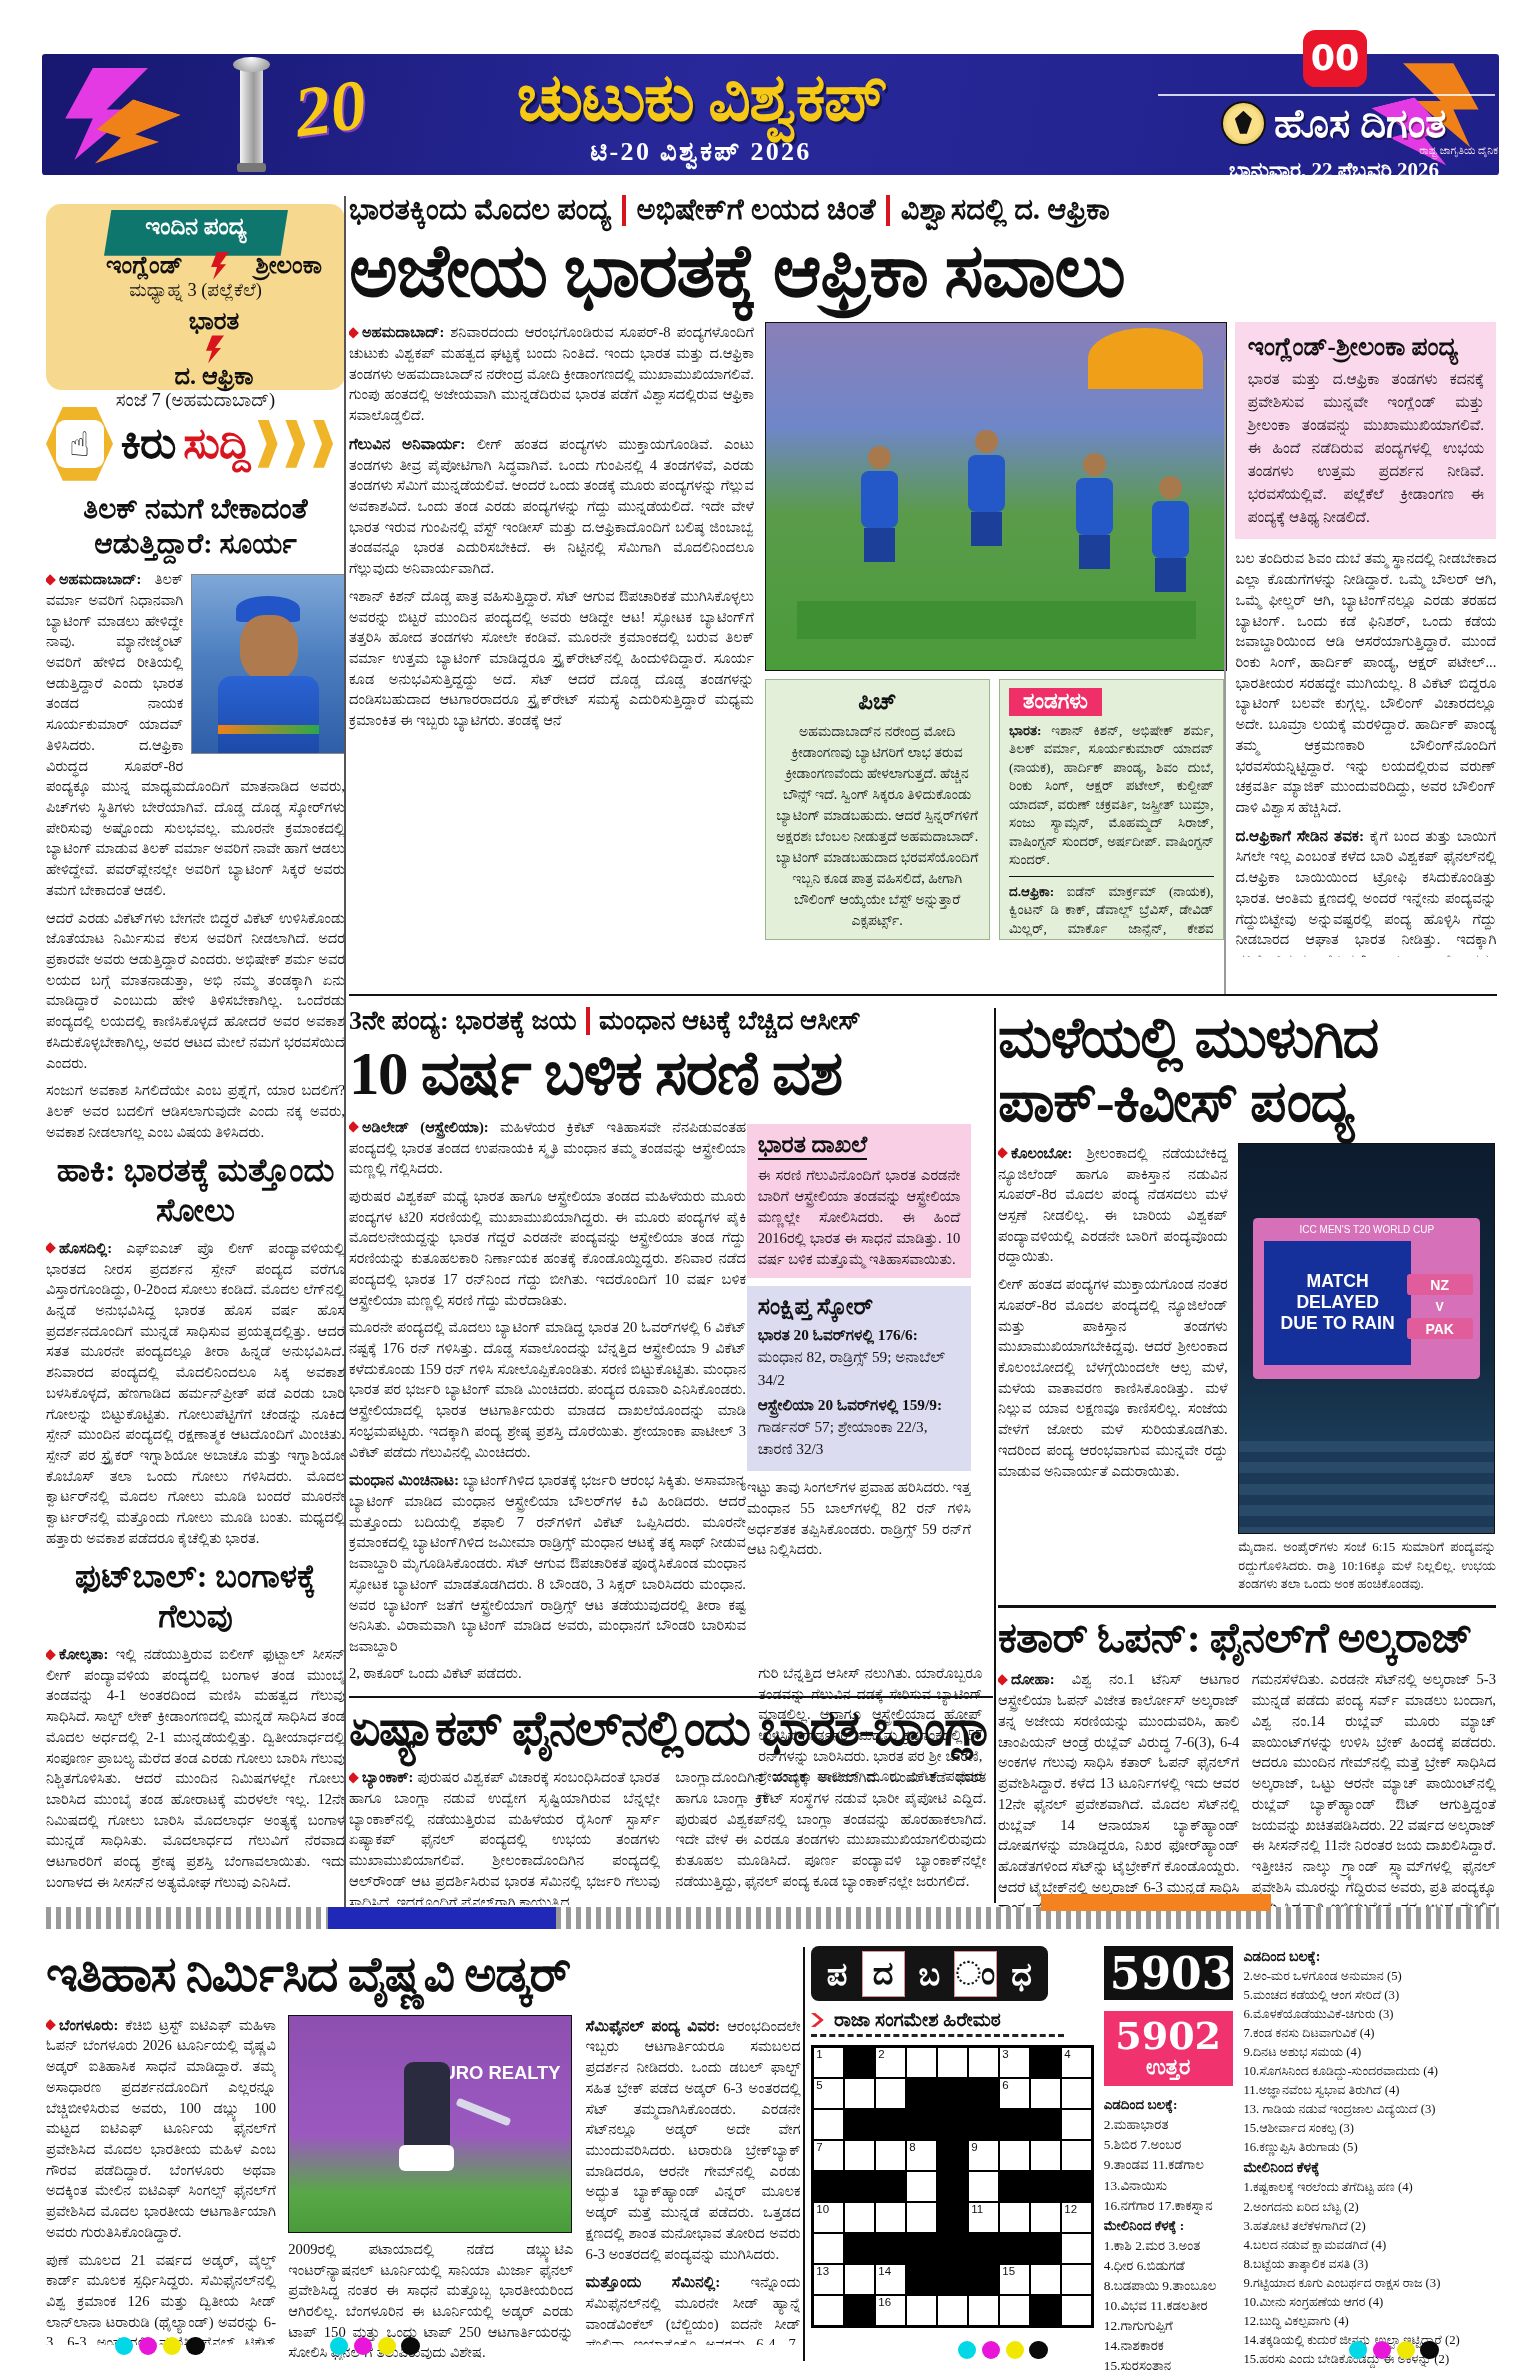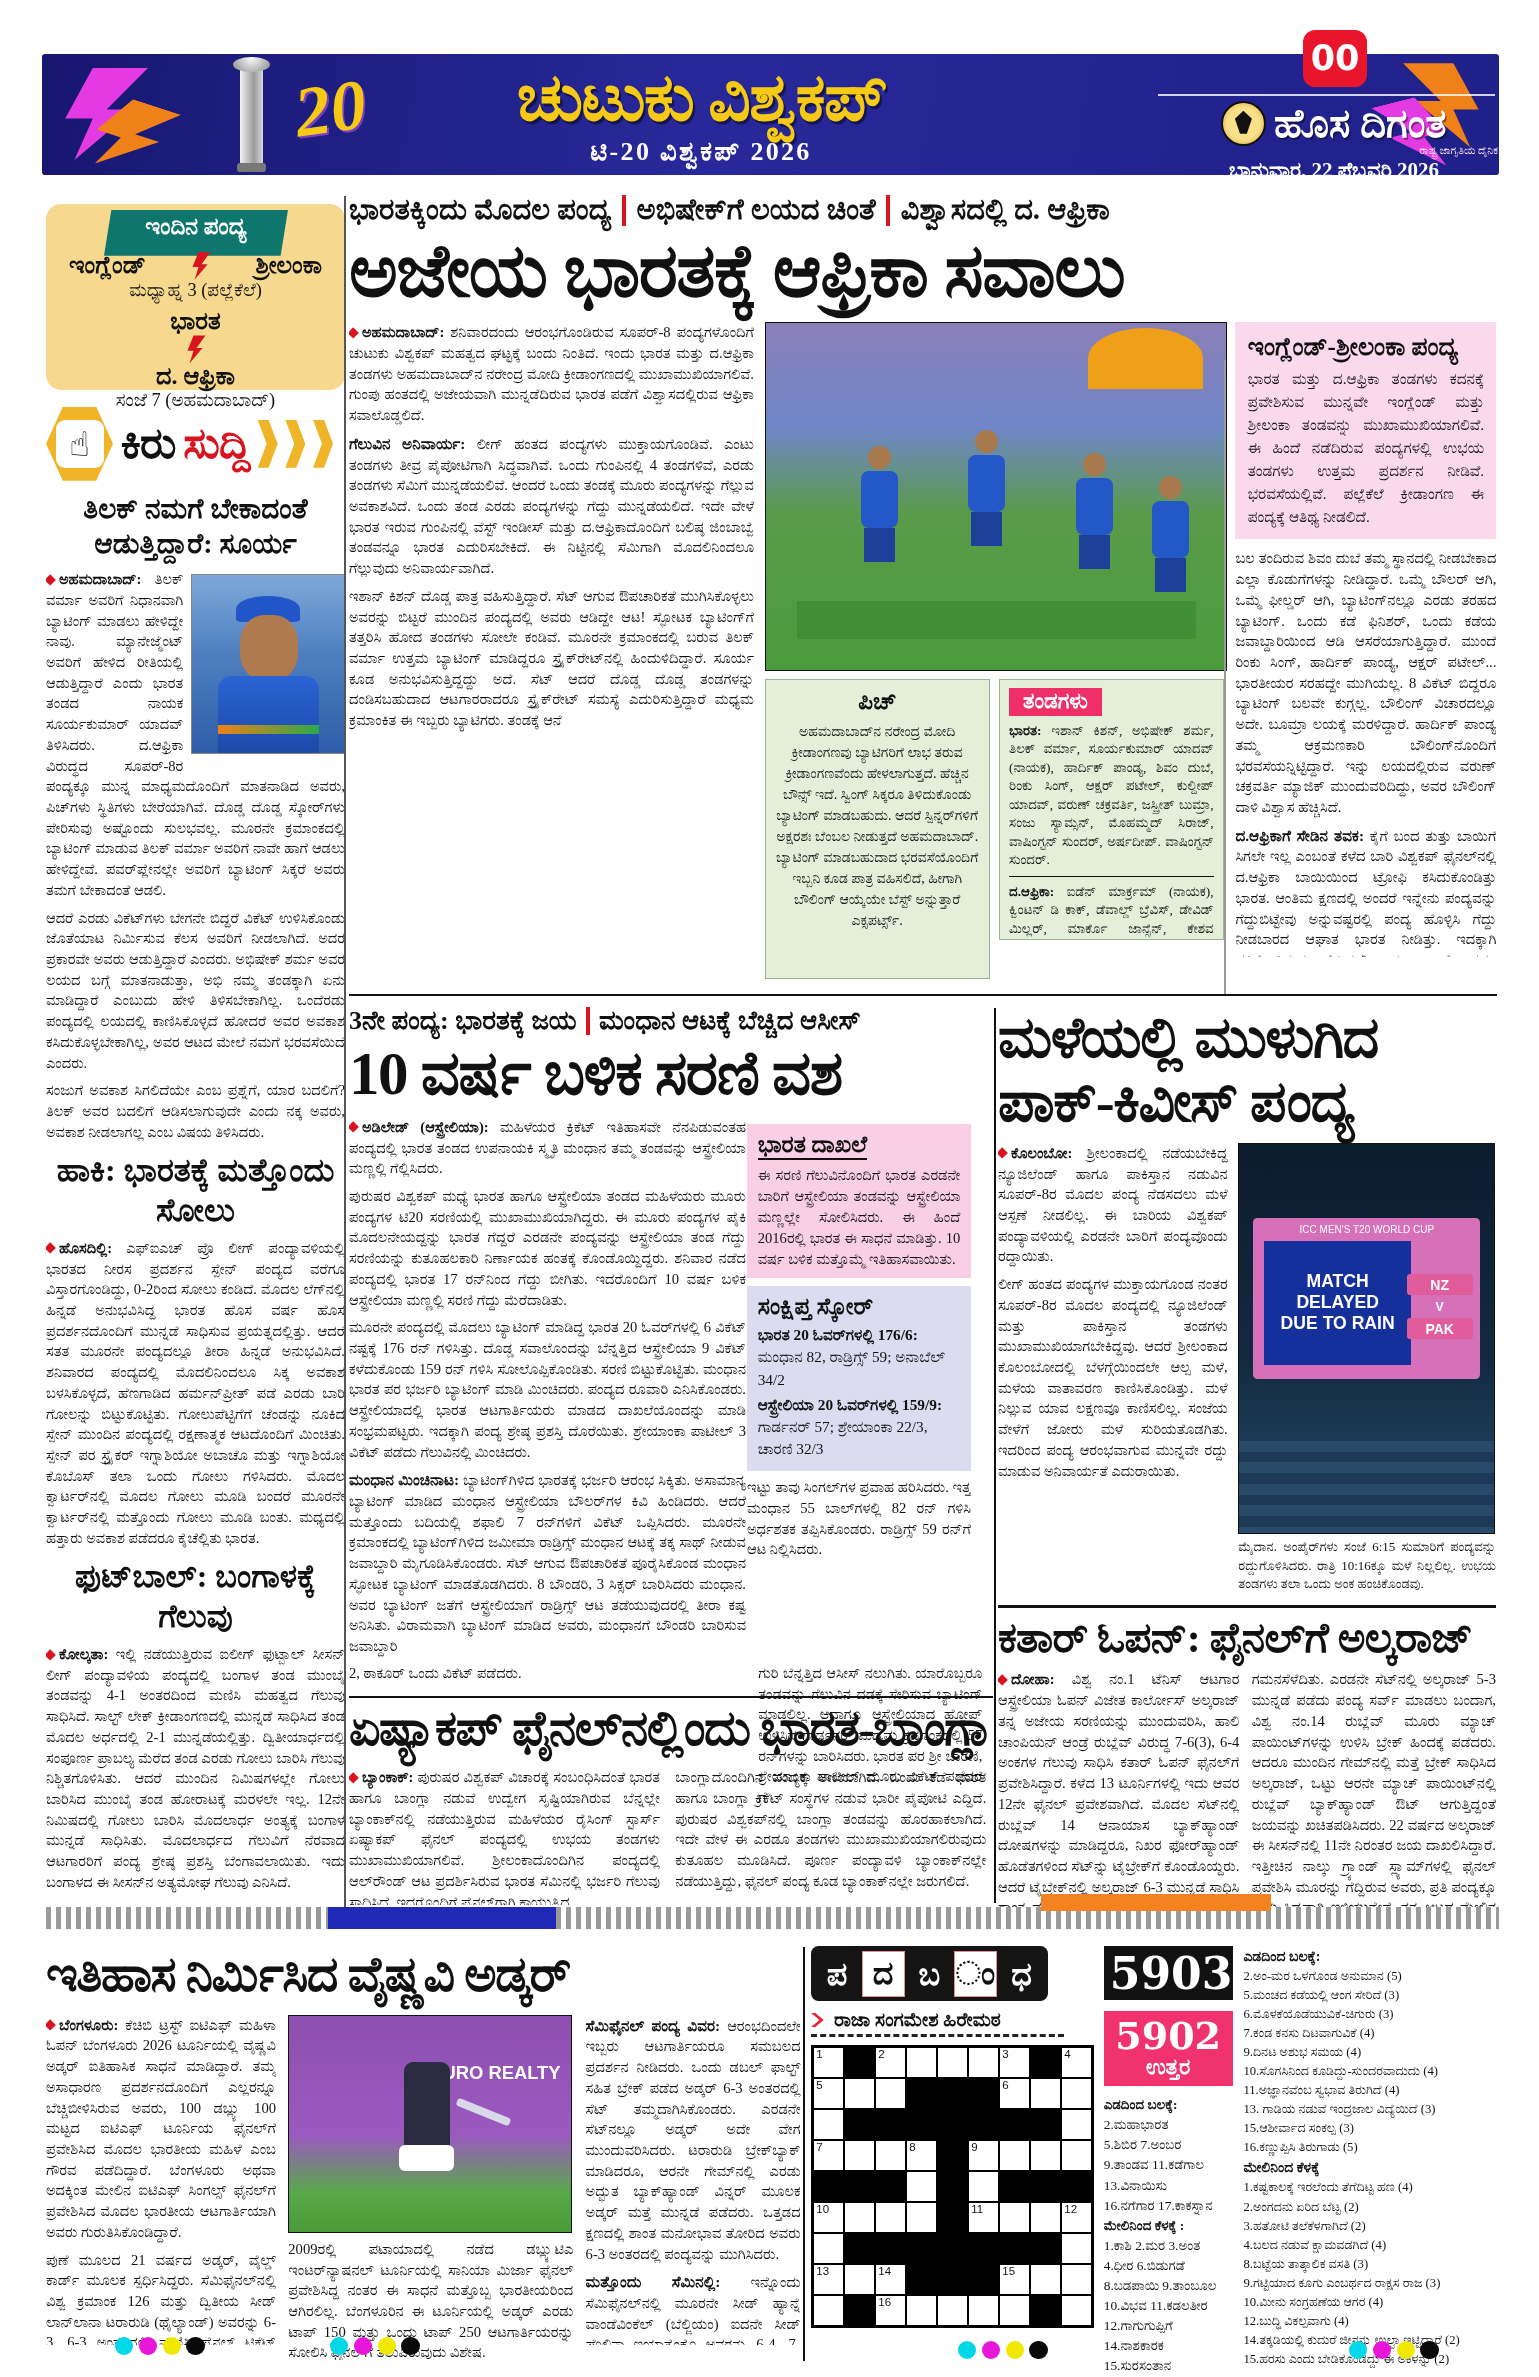--- a/index.html
+++ b/index.html
@@ -28,21 +28,21 @@
   .paper-logo{width:41px;height:41px;border-radius:50%;background:radial-gradient(circle,#f9e089 55%,#caa52a);border:2.3px solid #111;position:relative;flex:0 0 auto;}
   .paper-logo:before{content:"";position:absolute;left:11.5px;top:7.7px;width:17px;height:23px;background:#111;clip-path:polygon(50% 0,100% 35%,70% 100%,30% 100%,0 35%);}
   .paper-name{font-size:40px;font-weight:bold;color:#fff;text-shadow:1.5px 1.5px 0 rgba(0,0,0,.4);white-space:nowrap;}
   .paper-tag{position:absolute;left:1257px;top:90px;width:199px;text-align:right;font-size:10.7px;color:#ffe9f2;}
   .mh-date{position:absolute;left:1127px;top:104px;width:330px;text-align:center;font-size:21px;font-weight:bold;color:#fff;}
   .mh-city{position:absolute;left:1127px;top:130px;width:330px;text-align:center;font-size:17px;color:#fff;}
   
   .sidebar{left:46px;top:193px;width:299px;height:1734px;}
   .today-box{position:relative;background:#f7d88f;border-radius:15.3px;height:186px;margin-top:10.7px;}
   .today-title{position:absolute;left:58px;top:6.1px;width:184px;height:46px;background:#0f766e;color:#fff;font-size:23px;font-weight:bold;text-align:center;line-height:34px;clip-path:polygon(4% 0,100% 0,96% 100%,0 100%);}
-  .match-row{display:flex;justify-content:space-between;align-items:center;padding:0 23px;font-size:24px;font-weight:bold;}
+  .match-row{display:flex;justify-content:space-between;align-items:center;padding:0 23px;font-size:24px;font-weight:bold;margin-left:37px;}
   .match-venue{text-align:center;font-size:18.4px;}
   .vs-bolt{width:20px;height:28px;background:#d8141e;clip-path:polygon(40% 0,100% 0,55% 45%,85% 45%,20% 100%,40% 55%,10% 55%);}
   .kiru-row{display:flex;align-items:center;gap:7.7px;margin:17px 0 10.7px;}
   .kiru-hex{width:67px;height:74px;background:#f0b429;clip-path:polygon(25% 0,75% 0,100% 50%,75% 100%,25% 100%,0 50%);display:flex;align-items:center;justify-content:center;}
   .kiru-hex .hand{width:48px;height:48px;background:#fff;border-radius:9.2px;font-family:"DejaVu Sans",sans-serif;font-size:34px;text-align:center;line-height:48px;color:#111;}
   .kiru-word{font-size:43px;font-weight:bold;letter-spacing:-0.8px;}
   .chev{width:20px;height:48px;background:#f0b429;clip-path:polygon(0 0,55% 0,100% 50%,55% 100%,0 100%,45% 50%);}
   .sb-head{font-size:28px;font-weight:bold;line-height:1.25;margin:7.7px 0 7.7px;}
   .sb-head.center{text-align:center;}
   .tilak-photo{float:right;width:152px;height:178px;margin:4.6px 0 4.6px 7.7px;background:linear-gradient(180deg,#7fa8d8 0%,#4d7fc0 45%,#2e5ea8 100%);position:relative;border:0.8px solid #888;}
@@ -247,21 +247,21 @@
               <div class="pb"></div>
               <div class="pl"></div>
             </div>
           <div class="player" style="left:383px;top:153px;">
               <div class="ph"></div>
               <div class="pb"></div>
               <div class="pl"></div>
             </div>
         </div>
         <div style="display:flex;gap:9.2px;margin-top:7.7px;">
-          <div class="green-box hide" style="width:225px;height:300px;box-sizing:border-box;">
+          <div class="green-box hide" style="width:225px;height:261px;box-sizing:border-box;">
             <div class="pitch-title">ಪಿಚ್</div>
             <div style="font-size:14px;line-height:1.5;text-align:center;">ಅಹಮದಾಬಾದ್‌ನ ನರೇಂದ್ರ ಮೋದಿ ಕ್ರೀಡಾಂಗಣವು ಬ್ಯಾಟಿಗರಿಗೆ ಲಾಭ ತರುವ ಕ್ರೀಡಾಂಗಣವೆಂದು ಹೇಳಲಾಗುತ್ತದೆ. ಹೆಚ್ಚಿನ ಬೌನ್ಸ್ ಇದೆ. ಸ್ವಿಂಗ್ ಸಿಕ್ಕರೂ ತಿಳಿದುಕೊಂಡು ಬ್ಯಾಟಿಂಗ್ ಮಾಡಬಹುದು. ಆದರೆ ಸ್ಪಿನ್ನರ್‌ಗಳಿಗೆ ಅಕ್ಷರಶಃ ಬೆಂಬಲ ನೀಡುತ್ತದೆ ಅಹಮದಾಬಾದ್. ಬ್ಯಾಟಿಂಗ್ ಮಾಡಬಹುದಾದ ಭರವಸೆಯೊಂದಿಗೆ ಇಬ್ಬನಿ ಕೂಡ ಪಾತ್ರ ವಹಿಸಲಿದೆ, ಹೀಗಾಗಿ ಬೌಲಿಂಗ್ ಆಯ್ಕೆಯೇ ಬೆಸ್ಟ್ ಅನ್ನುತ್ತಾರೆ ಎಕ್ಸಪರ್ಟ್ಸ್.</div>
           </div>
           <div class="green-box hide" style="width:225px;height:261px;box-sizing:border-box;">
             <span class="teams-tab">ತಂಡಗಳು</span>
             <div class="teams-body">
               <b>ಭಾರತ:</b>
               <span>ಇಶಾನ್ ಕಿಶನ್, ಅಭಿಷೇಕ್ ಶರ್ಮ, ತಿಲಕ್ ವರ್ಮಾ, ಸೂರ್ಯಕುಮಾರ್ ಯಾದವ್ (ನಾಯಕ), ಹಾರ್ದಿಕ್ ಪಾಂಡ್ಯ, ಶಿವಂ ದುಬೆ, ರಿಂಕು ಸಿಂಗ್, ಆಕ್ಷರ್ ಪಟೇಲ್, ಕುಲ್ದೀಪ್ ಯಾದವ್, ವರುಣ್ ಚಕ್ರವರ್ತಿ, ಜಸ್ಪ್ರೀತ್ ಬುಮ್ರಾ, ಸಂಜು ಸ್ಯಾಮ್ಸನ್, ಮೊಹಮ್ಮದ್ ಸಿರಾಜ್, ವಾಷಿಂಗ್ಟನ್ ಸುಂದರ್, ಅರ್ಷದೀಪ್. ವಾಷಿಂಗ್ಟನ್ ಸುಂದರ್.</span>
               <div class="sep"></div>
               <b>ದ.ಆಫ್ರಿಕಾ:</b>

